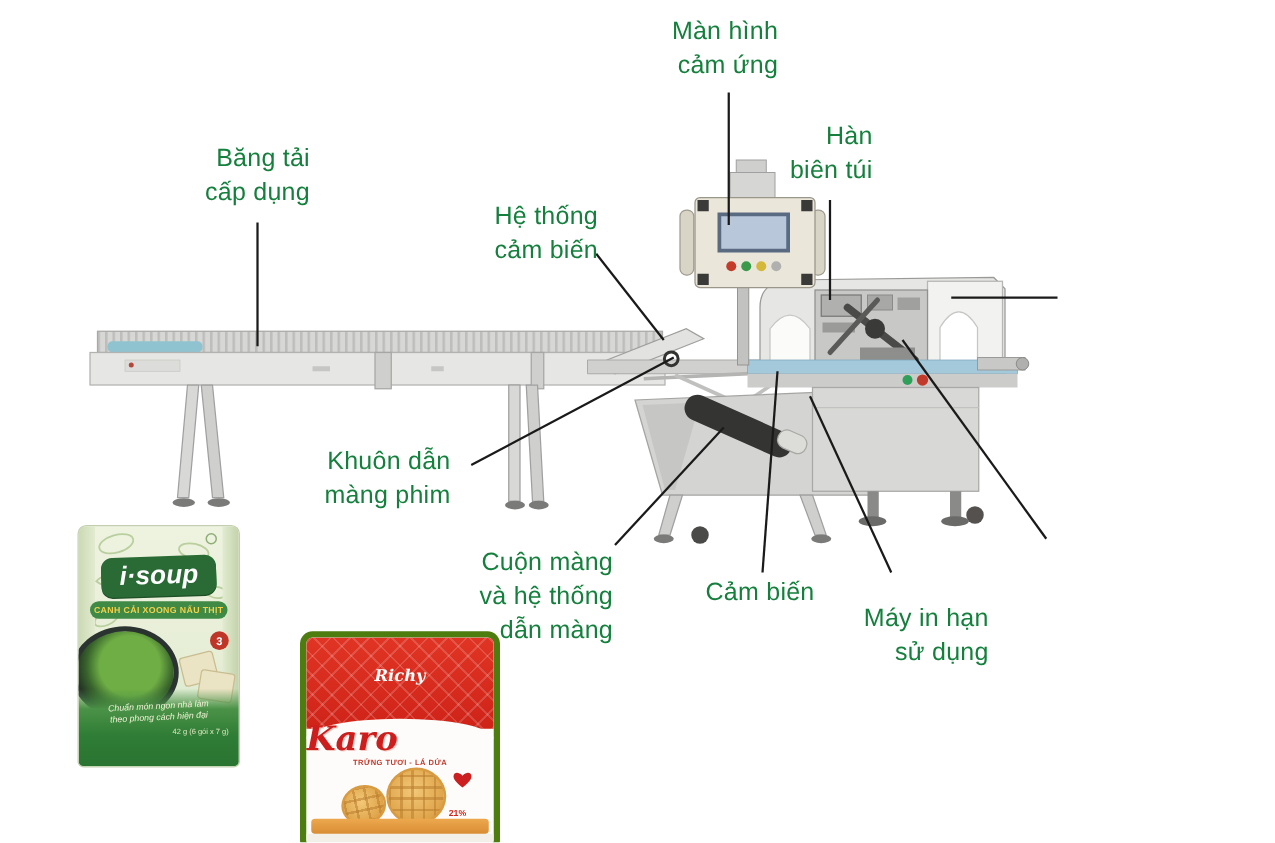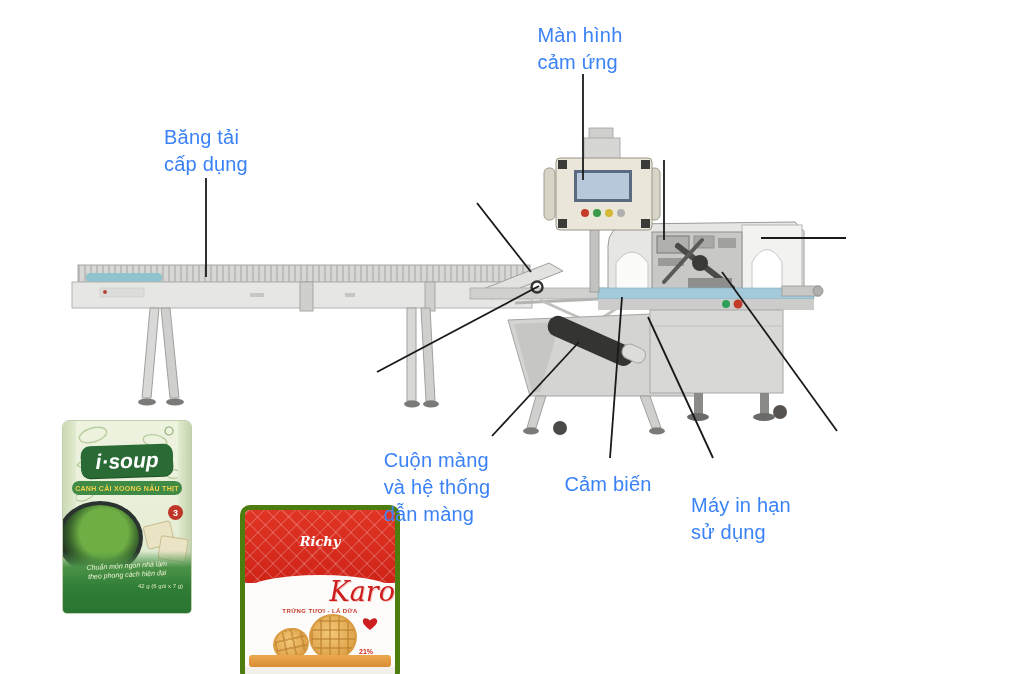--- a/index.html
+++ b/index.html
@@ -3,22 +3,22 @@
 <meta charset="utf-8">
 <style>
   html,body{margin:0;padding:0;background:#ffffff;}
   .canvas{
     position:relative;width:1020px;height:674px;background:#ffffff;overflow:hidden;
     font-family:"Liberation Sans",sans-serif;
   }
   .machine-svg{position:absolute;left:0;top:0;z-index:1;}
   .callout{
     position:absolute;z-index:3;transform:translateX(-50%);
-    font-size:20px;line-height:27px;color:#3b82f6;text-align:left;
-    white-space:pre-line;letter-spacing:.2px;margin-top:10px;
+    font-size:20px;line-height:27px;color:#15803d;text-align:right;
+    white-space:pre-line;letter-spacing:.2px;
   }
   
   .isoup{
     position:absolute;left:62px;top:420px;width:128px;height:192px;z-index:2;
     background:linear-gradient(180deg,#eef3e0 0%,#e7eed6 55%,#dcead0 72%,#cfe3c2 80%);
     border:1px solid #c2cfae;border-radius:7px 7px 5px 5px;overflow:hidden;
   }
   .isoup .gusset{position:absolute;top:0;bottom:0;width:13px;background:linear-gradient(90deg,#cbd9b4,#e2ebd0);}
   .isoup .gusset.right{right:0;background:linear-gradient(90deg,#e2ebd0,#c3d2ac);}
   .isoup .gusset.left{left:0;}
@@ -70,22 +70,22 @@
   }
   .karo-top::after{
     content:"";position:absolute;left:0;right:0;bottom:-8px;height:16px;background:#fdfcfa;
     border-radius:50% 50% 0 0/100% 100% 0 0;
   }
   .karo-maker{
     position:absolute;left:0;right:0;top:24px;text-align:center;color:#ffffff;
     font-family:"DejaVu Serif",serif;font-style:italic;font-weight:bold;font-size:13px;
   }
   .karo-brand{
-    position:absolute;left:0;right:0;top:66px;text-align:right;color:#cd1d1d;
-    font-family:"DejaVu Serif",serif;font-style:italic;font-weight:normal;font-size:27px;
+    position:absolute;left:0;right:0;top:66px;text-align:left;color:#cd1d1d;
+    font-family:"DejaVu Serif",serif;font-style:italic;font-weight:bold;font-size:27px;
     text-shadow:1px 1px 0 #f3c9c2;z-index:2;
   }
   .karo-sub{
     position:absolute;left:0;right:0;top:98px;text-align:center;color:#c4382a;
     font-size:6px;font-weight:bold;letter-spacing:.4px;z-index:2;
   }
   .waffle{
     position:absolute;border-radius:50%;
     background:
       repeating-linear-gradient(0deg,rgba(185,125,45,.55) 0 2px,rgba(0,0,0,0) 2px 9px),
@@ -225,22 +225,28 @@
       <line x1="377" y1="372" x2="539" y2="286"></line>
       <line x1="492" y1="436" x2="579" y2="342"></line>
       <line x1="610" y1="458" x2="622" y2="297"></line>
       <line x1="713" y1="458" x2="648" y2="317"></line>
       <line x1="837" y1="431" x2="722" y2="272"></line>
     </g>
   </svg>
 
   <div class="callout" style="left:580px;top:12px">Màn hình
 cảm ứng</div>
+  <div class="callout" style="left:665px;top:96px">Hàn
+biên túi</div>
   <div class="callout" style="left:206px;top:114px">Băng tải
 cấp dụng</div>
+  <div class="callout" style="left:437px;top:160px">Hệ thống
+cảm biến</div>
+  <div class="callout" style="left:310px;top:356px">Khuôn dẫn
+màng phim</div>
   <div class="callout" style="left:437px;top:437px">Cuộn màng
 và hệ thống
 dẫn màng</div>
   <div class="callout" style="left:608px;top:461px">Cảm biến</div>
   <div class="callout" style="left:741px;top:482px">Máy in hạn
 sử dụng</div>
 
   <div class="isoup">
     <svg class="isoup-doodles" width="128" height="192">
       <g fill="none" stroke="#b9cf9e" stroke-width="1.4">

